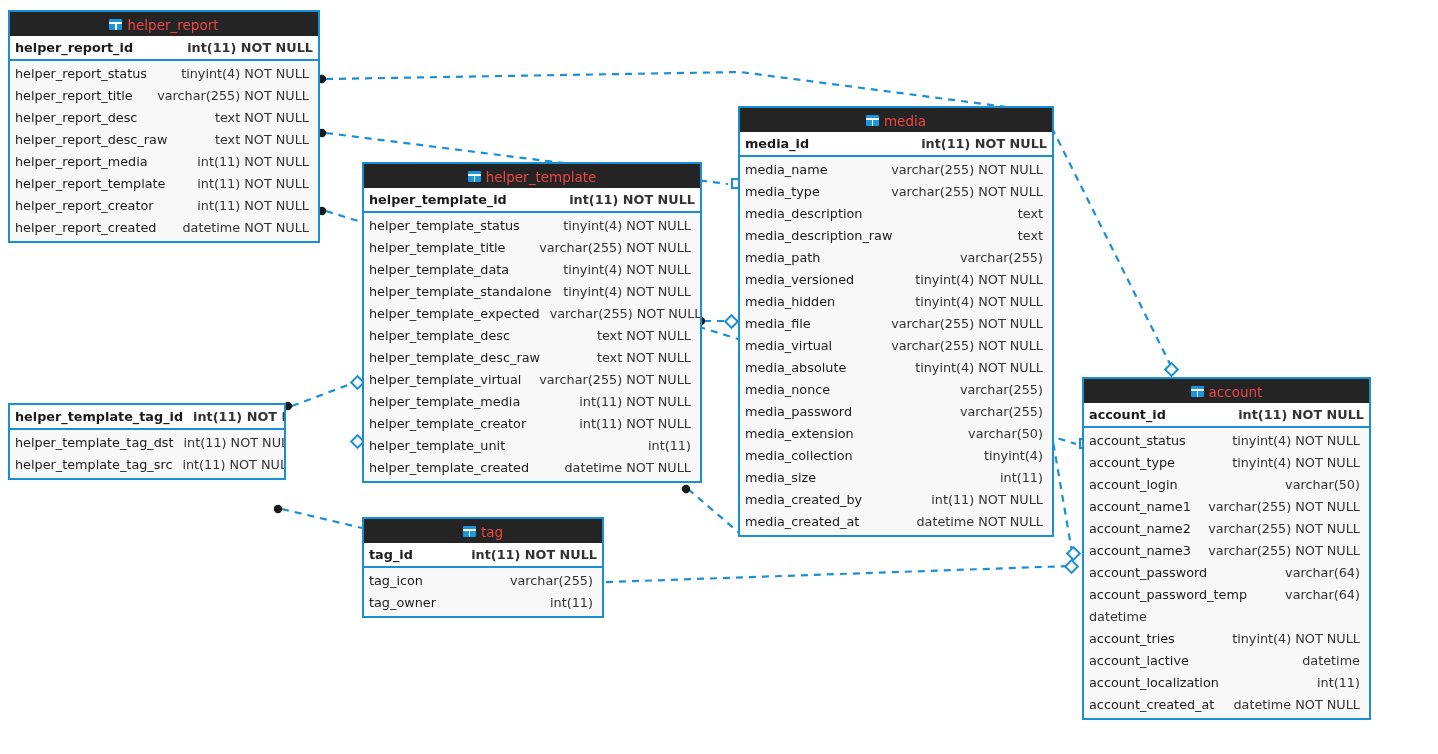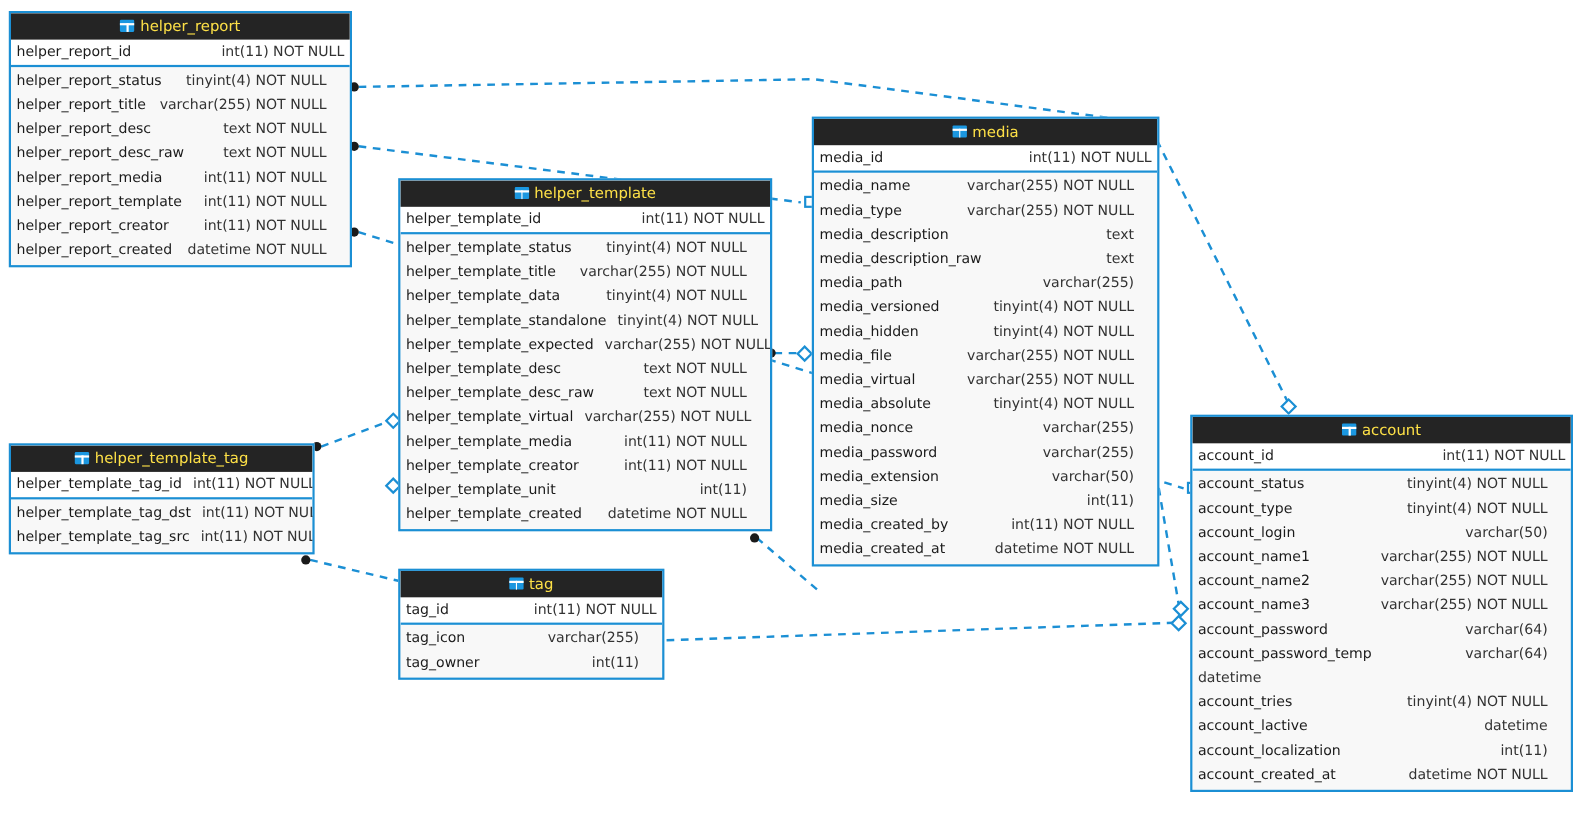--- a/index.html
+++ b/index.html
@@ -13,21 +13,21 @@
 
   .tbl{
     position:absolute;
     border:2px solid #1b8fd4;
     background:#f8f8f8;
     box-sizing:border-box;
     overflow:hidden;
   }
   .tbl-head{
     background:#242424;
-    color:#fde047;
+    color:#ef4444;
     height:24px;
     line-height:24px;
     text-align:center;
     font-size:13.5px;
     white-space:nowrap;
     position:relative;
   }
   .tbl-head .tname{vertical-align:middle;}
   .gico{
     display:inline-block;width:13px;height:11px;vertical-align:-1px;
@@ -45,24 +45,24 @@
     border-bottom:2px solid #1b8fd4;
   }
   .row{
     display:flex;justify-content:space-between;align-items:center;
     height:22px;line-height:22px;
     padding:0 5px;
     font-size:12.8px;
     color:#1a1a1a;
     white-space:nowrap;
   }
-  .pk-row .row{font-weight:normal;height:23px;line-height:23px;}
+  .pk-row .row{font-weight:bold;height:23px;line-height:23px;}
   .row .col{text-align:left;padding-right:10px;}
   .row .typ{text-align:right;color:#333;}
-  .body-rows{padding:2px 16px 2px 0;}
+  .body-rows{padding:2px 4px 2px 0;}
 </style>
 </head>
 <body>
 
 <div id="canvas">
 
   <svg id="wires" viewBox="0 0 1438 754" xmlns="http://www.w3.org/2000/svg">
     <g fill="none" stroke="#1b8fd4" stroke-width="2.2" stroke-dasharray="7 6">
 
       <polyline points="326,79 740,72 1045,112"></polyline>
@@ -269,34 +269,38 @@
           </div>
           <div class="row">
             <span class="col">media_password</span>
             <span class="typ">varchar(255)</span>
           </div>
           <div class="row">
             <span class="col">media_extension</span>
             <span class="typ">varchar(50)</span>
           </div>
           <div class="row">
+            <span class="col">media_collection</span>
+            <span class="typ">tinyint(4)</span>
+          </div>
+          <div class="row">
             <span class="col">media_size</span>
             <span class="typ">int(11)</span>
           </div>
           <div class="row">
             <span class="col">media_created_by</span>
             <span class="typ">int(11) NOT NULL</span>
           </div>
           <div class="row">
             <span class="col">media_created_at</span>
             <span class="typ">datetime NOT NULL</span>
           </div>
         </div>
       </div>
-      <div class="tbl" style="left: 1082px; top: 377px; width: 348px;">
+      <div class="tbl" style="left: 1082px; top: 377px; width: 289px;">
         <div class="tbl-head"><span class="gico"></span><span class="tname">account</span></div>
         <div class="pk-row">
           <div class="row">
             <span class="col">account_id</span>
             <span class="typ">int(11) NOT NULL</span>
           </div>
         </div>
         <div class="body-rows">
           <div class="row">
             <span class="col">account_status</span>
@@ -345,21 +349,20 @@
             <span class="col">account_localization</span>
             <span class="typ">int(11)</span>
           </div>
           <div class="row">
             <span class="col">account_created_at</span>
             <span class="typ">datetime NOT NULL</span>
           </div>
         </div>
       </div>
       <div class="tbl" style="left: 8px; top: 403px; width: 278px;">
-        <div class="tbl-head"><span class="gico"></span><span class="tname">helper_template_tag</span></div>
         <div class="pk-row">
           <div class="row">
             <span class="col">helper_template_tag_id</span>
             <span class="typ">int(11) NOT NULL</span>
           </div>
         </div>
         <div class="body-rows">
           <div class="row">
             <span class="col">helper_template_tag_dst</span>
             <span class="typ">int(11) NOT NULL</span>

